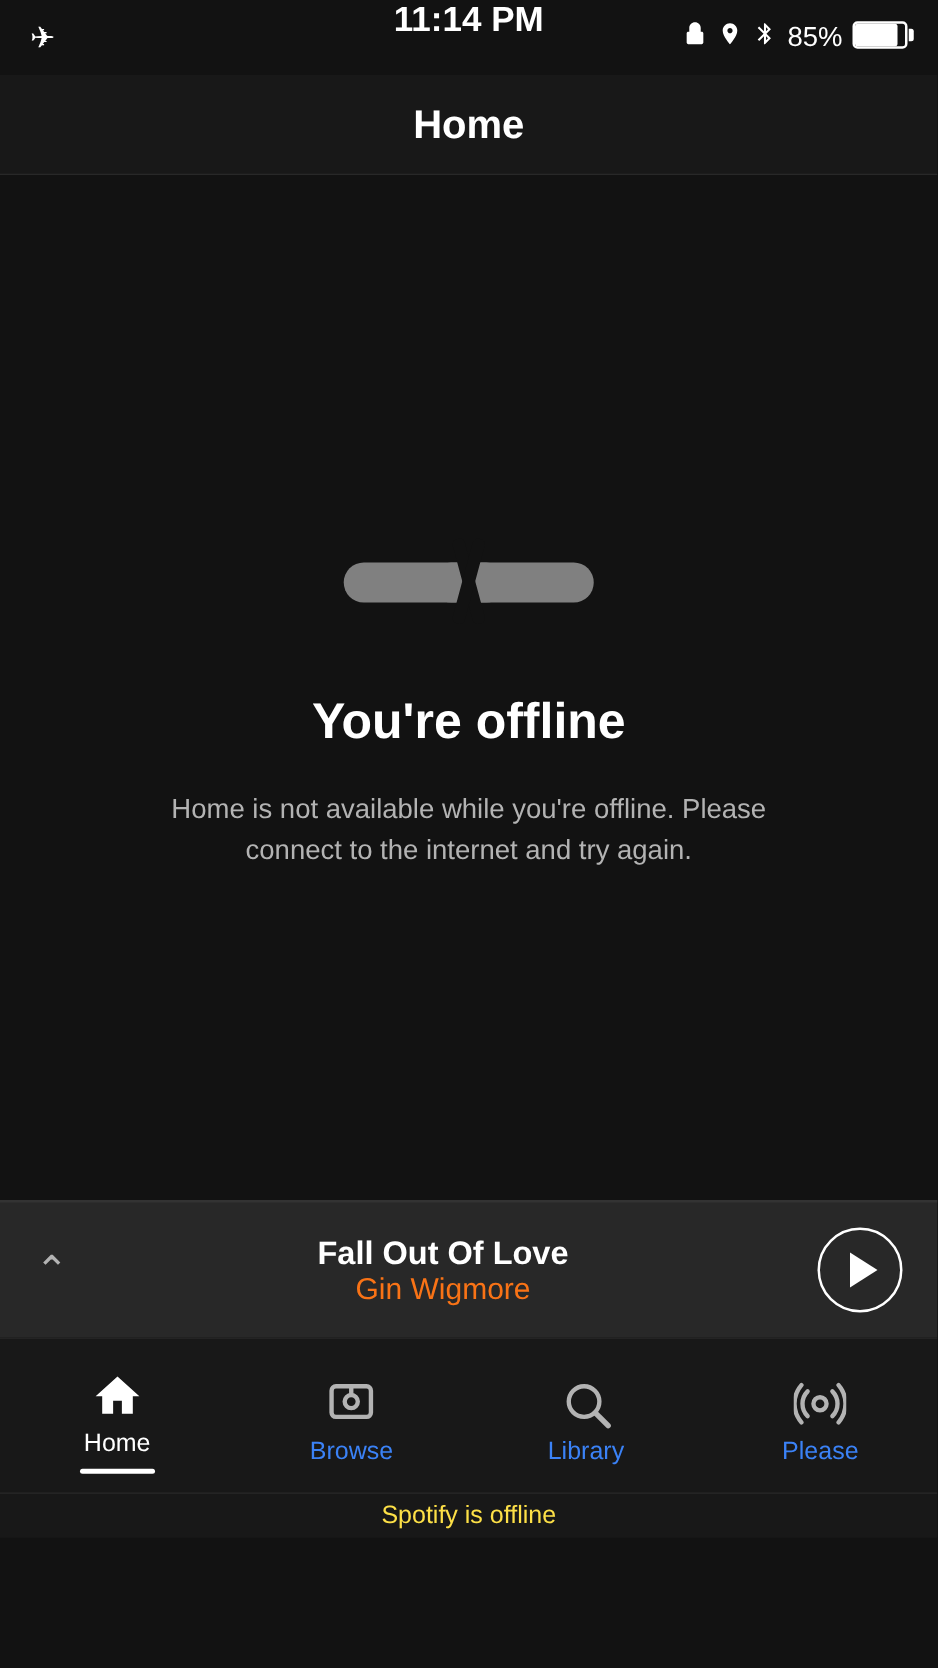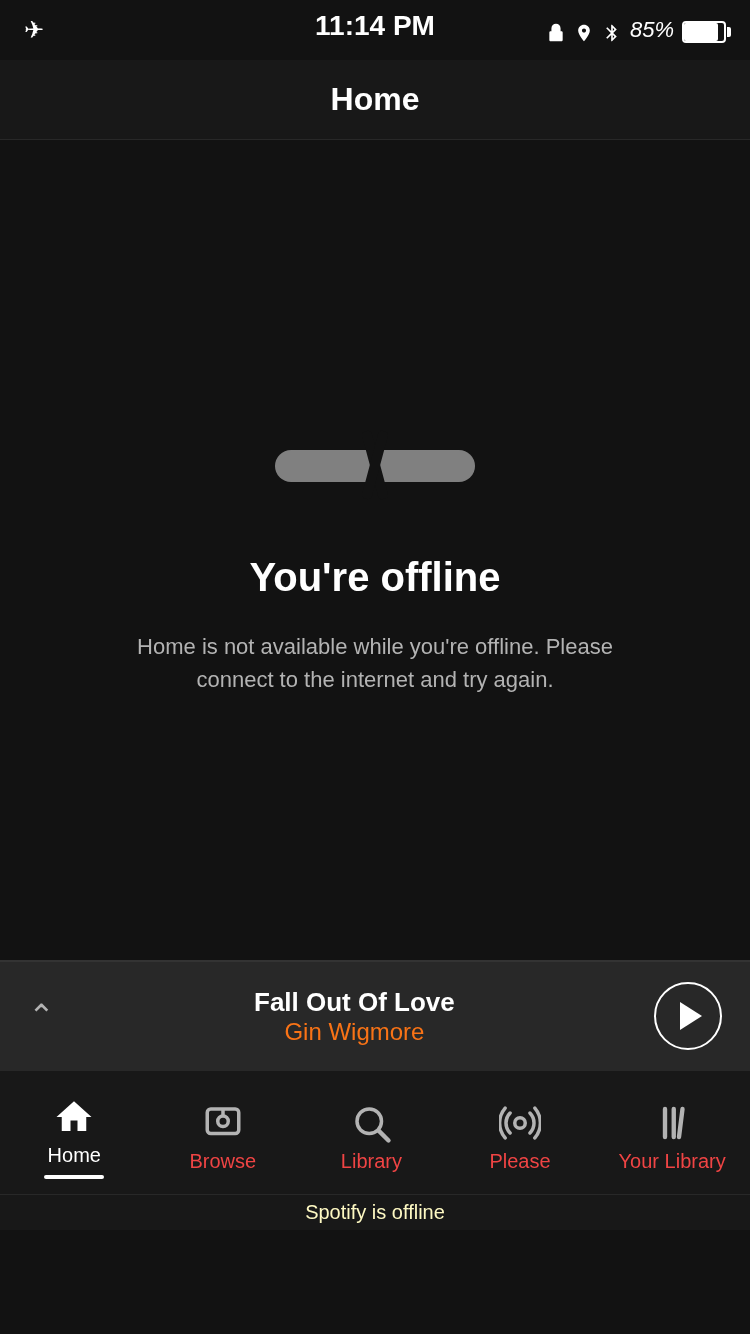--- a/index.html
+++ b/index.html
@@ -36,29 +36,28 @@
       color: #fff;
     }
 
     .status-time {
       font-size: 28px;
       font-weight: 600;
       color: #fff;
       position: absolute;
       left: 50%;
       transform: translateX(-50%);
-      top: 10px;
+      top: 0;
     }
 
     .status-right {
       display: flex;
-      align-items: flex-end;
+      align-items: flex-start;
       gap: 8px;
       font-size: 20px;
-      font-style: italic;
     }
 
     .battery-text {
       font-size: 22px;
       font-weight: 500;
     }
 
     .battery-icon {
       width: 44px;
       height: 22px;
@@ -232,21 +231,21 @@
       display: flex;
       flex-direction: column;
       align-items: center;
       gap: 6px;
       cursor: pointer;
       min-width: 100px;
     }
 
     .nav-label {
       font-size: 20px;
-      color: #ef4444;
+      color: #3b82f6;
     }
 
     .nav-label.active {
       color: #fff;
     }
 
     .nav-item.home-nav .nav-label {
       color: #fff;
     }
 
@@ -254,21 +253,21 @@
       height: 36px;
       background: #181818;
       display: flex;
       align-items: center;
       justify-content: center;
       border-top: 1px solid #282828;
     }
 
     .offline-banner-text {
       font-size: 20px;
-      color: #fef9c3;
+      color: #fde047;
     }
 
     
     .home-svg, .browse-svg, .search-svg, .radio-svg, .library-svg {
       width: 42px;
       height: 42px;
     }
 
     .home-indicator {
       width: 60px;
@@ -370,26 +369,18 @@
       <svg class="radio-svg" viewBox="0 0 24 24">
         <circle cx="12" cy="12" r="3" stroke="#b3b3b3" stroke-width="2" fill="none"></circle>
         <path d="M6.34 6.34a8 8 0 0 0 0 11.32" stroke="#b3b3b3" stroke-width="2" fill="none" stroke-linecap="round"></path>
         <path d="M17.66 6.34a8 8 0 0 1 0 11.32" stroke="#b3b3b3" stroke-width="2" fill="none" stroke-linecap="round"></path>
         <path d="M3.51 3.51a13 13 0 0 0 0 16.98" stroke="#b3b3b3" stroke-width="2" fill="none" stroke-linecap="round"></path>
         <path d="M20.49 3.51a13 13 0 0 1 0 16.98" stroke="#b3b3b3" stroke-width="2" fill="none" stroke-linecap="round"></path>
       </svg>
       <span class="nav-label">Please</span>
     </div>
 
-    <div class="nav-item">
-      <svg class="library-svg" viewBox="0 0 24 24">
-        <line x1="8" y1="4" x2="8" y2="20" stroke="#b3b3b3" stroke-width="2.5" stroke-linecap="round"></line>
-        <line x1="13" y1="4" x2="13" y2="20" stroke="#b3b3b3" stroke-width="2.5" stroke-linecap="round"></line>
-        <line x1="18" y1="4" x2="16" y2="20" stroke="#b3b3b3" stroke-width="2.5" stroke-linecap="round"></line>
-      </svg>
-      <span class="nav-label">Your Library</span>
-    </div>
   </div>
 
   <div class="offline-banner">
     <span class="offline-banner-text">Spotify is offline</span>
   </div>
 </div>
 
 </body></html>

